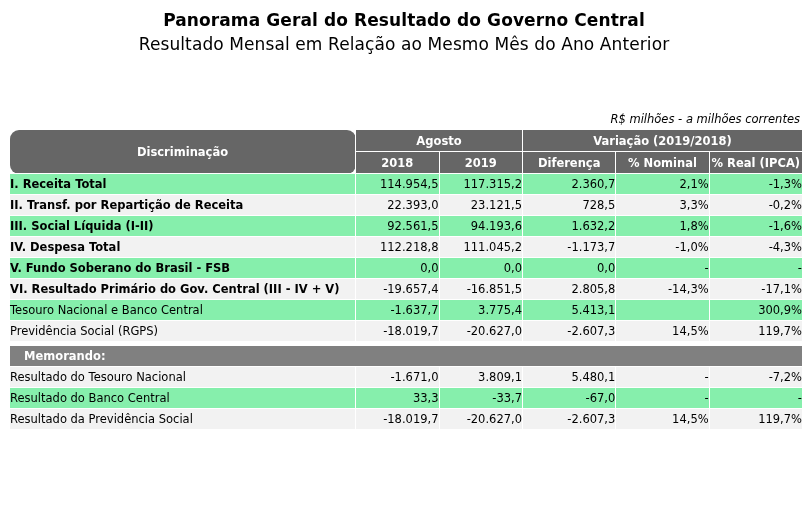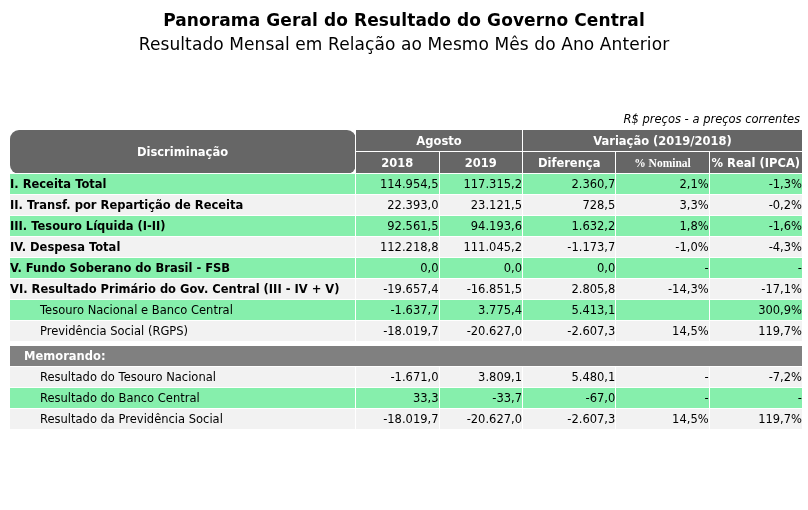--- a/index.html
+++ b/index.html
@@ -73,21 +73,20 @@
     width: 279px;
   }
   th.sub-2018, th.sub-2019 {
     width: 83px;
   }
   th.sub-dif {
     width: 85px;
   }
   th.sub-nom {
     width: 97px;
-    font-family: Liberation Serif, serif;
   }
   th.sub-real {
     width: 97px;
   }
   tbody td {
     font-size: 11.5px;
     height: 20px;
     vertical-align: middle;
     border-left: 1px solid #ffffff;
     border-right: 1px solid #ffffff;
@@ -101,21 +100,20 @@
   tbody tr.band-white td {
     background: #f2f2f2;
   }
   td.label {
     text-align: left;
     padding-left: 6px;
     font-weight: bold;
     white-space: nowrap;
   }
   td.label.indent {
-    padding-left: 30px;
     font-weight: normal;
   }
   td.num {
     text-align: right;
     padding-right: 7px;
     white-space: nowrap;
   }
   tr.memo-header td {
     background: #808080;
     color: #ffffff;
@@ -142,21 +140,21 @@
 </head>
 <body>
 
 <div class="page">
 
   <div class="title-block">
     <div class="title-line1">Panorama Geral do Resultado do Governo Central</div>
     <div class="title-line2">Resultado Mensal em Relação ao Mesmo Mês do Ano Anterior</div>
   </div>
 
-  <div class="units-note">R$ preços - a preços correntes</div>
+  <div class="units-note">R$ milhões - a milhões correntes</div>
 
   <div class="table-wrap">
     <table class="main">
       <thead>
         <tr>
           <th class="disc" rowspan="2">Discriminação</th>
           <th class="grp-agosto" colspan="2">Agosto</th>
           <th class="grp-var" colspan="3">Variação (2019/2018)</th>
         </tr>
         <tr>
@@ -181,21 +179,21 @@
         <tr class="band-white">
           <td class="label">II. Transf. por Repartição de Receita</td>
           <td class="num">22.393,0</td>
           <td class="num">23.121,5</td>
           <td class="num">728,5</td>
           <td class="num">3,3%</td>
           <td class="num">-0,2%</td>
         </tr>
 
         <tr class="band-grey">
-          <td class="label">III. Tesouro Líquida (I-II)</td>
+          <td class="label">III. Social Líquida (I-II)</td>
           <td class="num">92.561,5</td>
           <td class="num">94.193,6</td>
           <td class="num">1.632,2</td>
           <td class="num">1,8%</td>
           <td class="num">-1,6%</td>
         </tr>
 
         <tr class="band-white">
           <td class="label">IV. Despesa Total</td>
           <td class="num">112.218,8</td>

